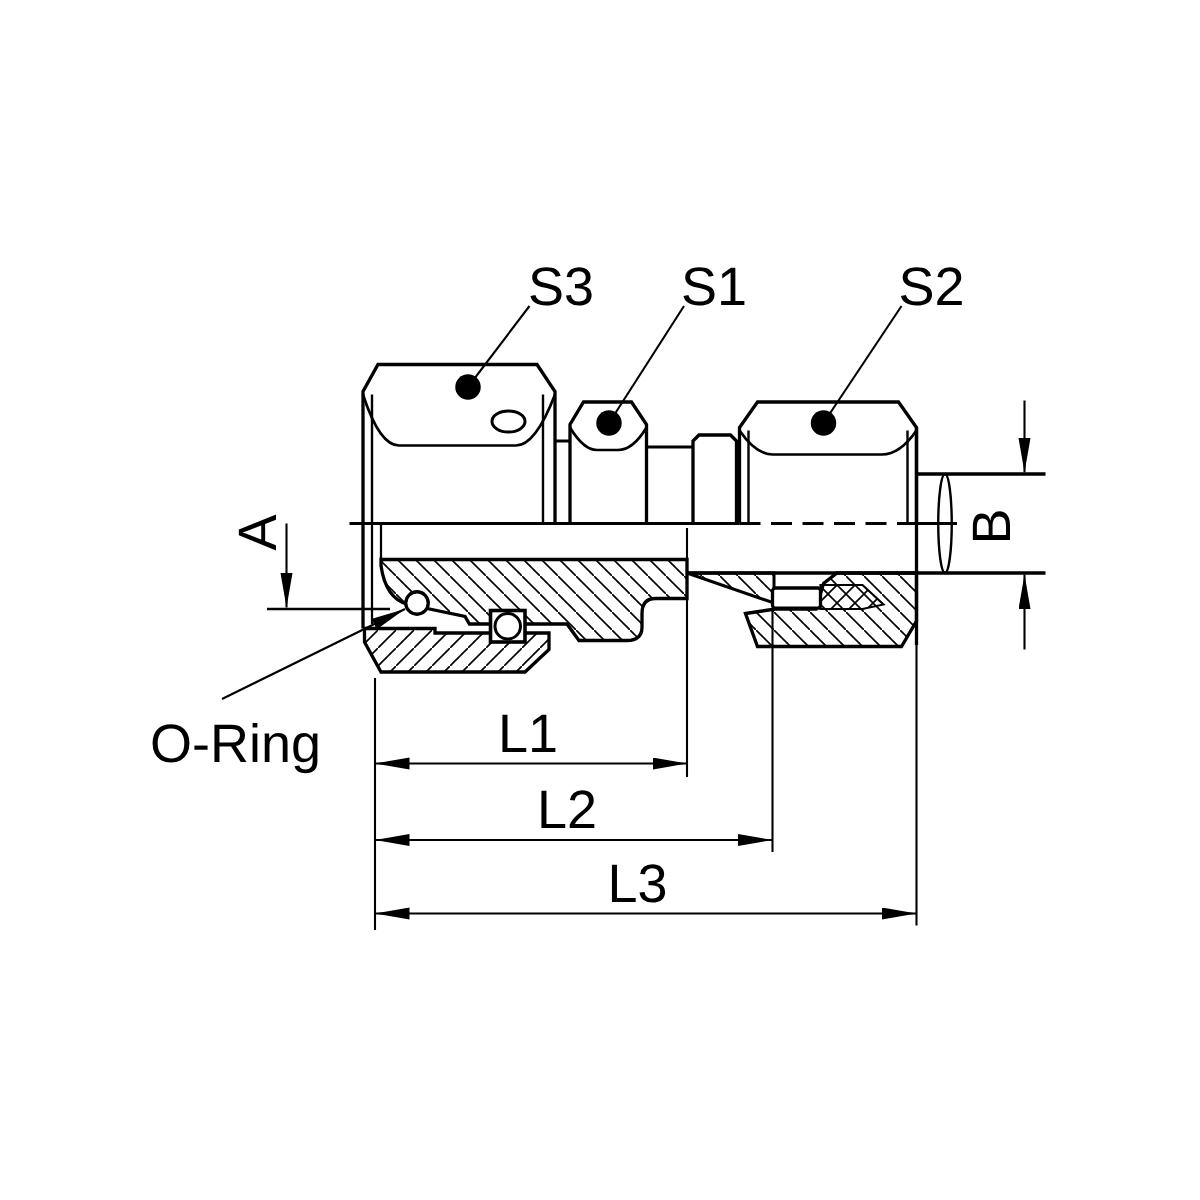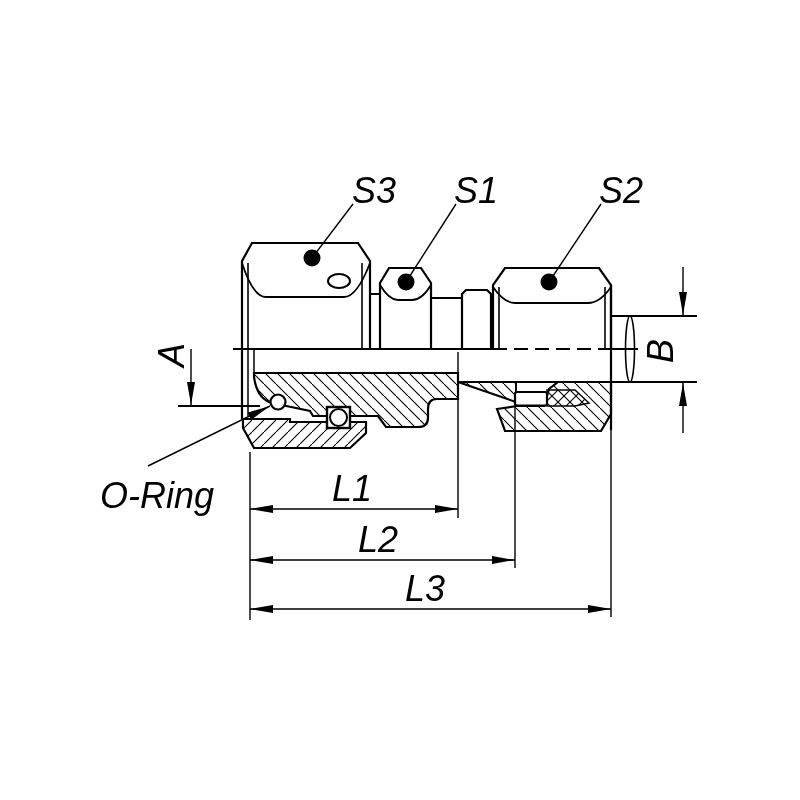--- a/index.html
+++ b/index.html
@@ -9,21 +9,20 @@
     width: 800px;
     height: 800px;
     overflow: hidden;
     font-family: "Liberation Sans", sans-serif;
   }
   #stage {
     position: relative;
     width: 800px;
     height: 800px;
     background: #ffffff;
-    font-style: italic;
   }
   svg { display: block; }
   text {
     font-family: "Liberation Sans", sans-serif;
     font-size: 36px;
     fill: #000000;
   }
 </style>
 </head>
 <body>

